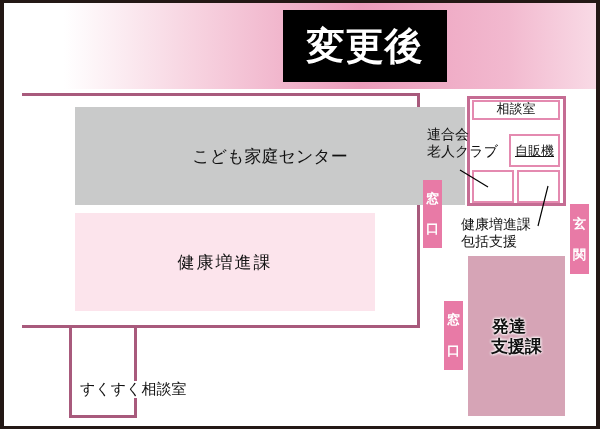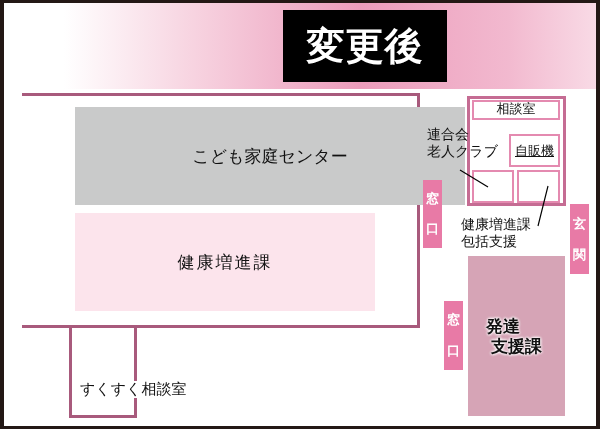--- a/index.html
+++ b/index.html
@@ -69,21 +69,21 @@
     <div>健康増進課</div>
     <div>包括支援</div>
   </div>
 
   <div class="window" style="left:566px;top:201px;width:19px;height:70px;">
     <span>玄</span>
     <span>関</span>
   </div>
 
   <div class="room" style="left:464px;top:253px;width:97px;height:160px;background:#d6a4b6;font-size:17px;font-weight:bold;flex-direction:column;text-shadow:0 0 3px #fff,0 0 3px #fff,0 0 3px #fff;line-height:20px;">
-    <span style="align-self:flex-start;margin-left:18px;">発達</span>
+    <span style="align-self:flex-start;margin-left:24px;">発達</span>
     <span>支援課</span>
   </div>
 
   <div class="window" style="left:440px;top:298px;width:19px;height:69px;">
     <span>窓</span>
     <span>口</span>
   </div>
 </div>
 
 </body></html>

